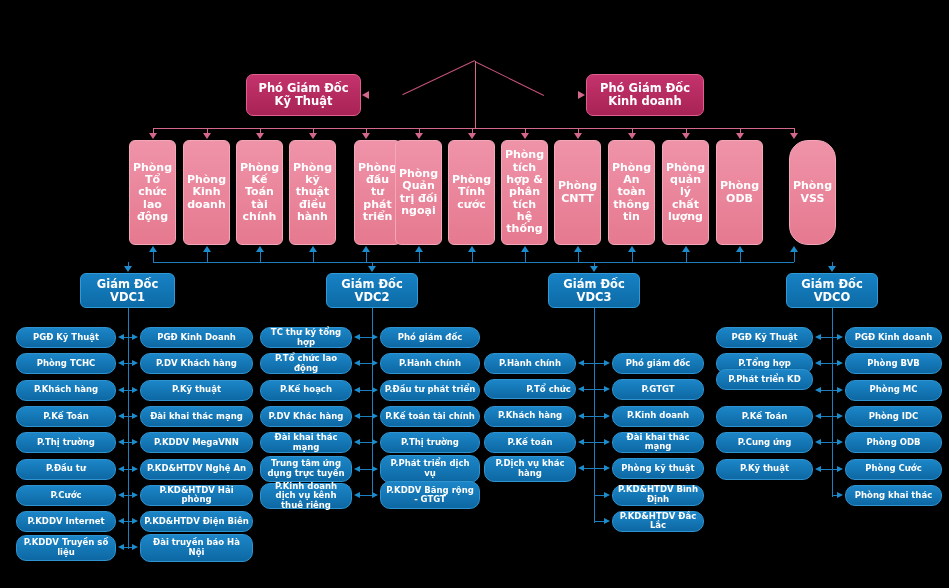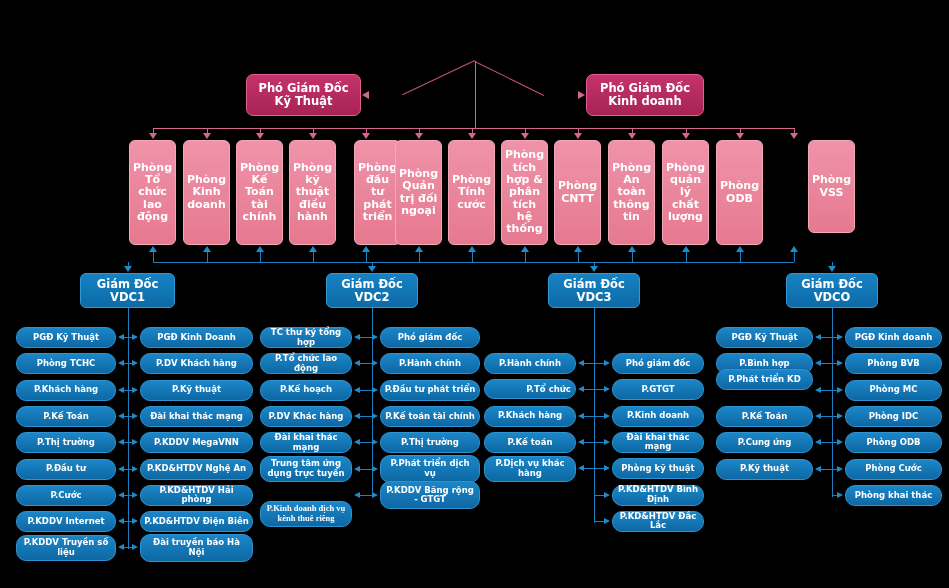--- a/index.html
+++ b/index.html
@@ -95,21 +95,21 @@
     <div class="ar down-p" style="left: 573.5px; top: 133px;"></div>
     <div class="node dept" style="left: 608px; top: 140px; width: 47px; height: 105px;">Phòng An toàn thông tin</div>
     <div class="ln v" style="left: 631.5px; top: 128px; width: 1px; height: 6px;"></div>
     <div class="ar down-p" style="left: 627.5px; top: 133px;"></div>
     <div class="node dept" style="left: 662px; top: 140px; width: 47px; height: 105px;">Phòng quản lý chất lượng</div>
     <div class="ln v" style="left: 685.5px; top: 128px; width: 1px; height: 6px;"></div>
     <div class="ar down-p" style="left: 681.5px; top: 133px;"></div>
     <div class="node dept" style="left: 716px; top: 140px; width: 47px; height: 105px;">Phòng ODB</div>
     <div class="ln v" style="left: 739.5px; top: 128px; width: 1px; height: 6px;"></div>
     <div class="ar down-p" style="left: 735.5px; top: 133px;"></div>
-    <div class="node dept" style="left: 808px; top: 140px; width: 47px; height: 93px;">Phòng VSS</div>
+    <div class="node dept" style="left: 789px; top: 140px; width: 47px; height: 105px; border-radius: 19px;">Phòng VSS</div>
     <div class="ln v" style="left: 793.5px; top: 128px; width: 1px; height: 6px;"></div>
     <div class="ar down-p" style="left: 789.5px; top: 133px;"></div>
     <div class="bl h" style="left: 152.5px; top: 262px; width: 641px; height: 1px;"></div>
     <div class="bl v" style="left: 152.5px; top: 252px; width: 1px; height: 10px;"></div>
     <div class="ar up-b" style="left: 148.5px; top: 246px;"></div>
     <div class="bl v" style="left: 206.5px; top: 252px; width: 1px; height: 10px;"></div>
     <div class="ar up-b" style="left: 202.5px; top: 246px;"></div>
     <div class="bl v" style="left: 259.5px; top: 252px; width: 1px; height: 10px;"></div>
     <div class="ar up-b" style="left: 255.5px; top: 246px;"></div>
     <div class="bl v" style="left: 312.5px; top: 252px; width: 1px; height: 10px;"></div>
@@ -205,21 +205,21 @@
     <div class="ar left-b" style="left: 354px; top: 386.6px;"></div>
     <div class="node leaf" style="left: 260px; top: 405.9px; width: 92px; height: 21px;">P.DV Khác hàng</div>
     <div class="bl h" style="left: 360px; top: 415.9px; width: 12px; height: 1px;"></div>
     <div class="ar left-b" style="left: 354px; top: 412.9px;"></div>
     <div class="node leaf" style="left: 260px; top: 432.2px; width: 92px; height: 21px;">Đài khai thác mạng</div>
     <div class="bl h" style="left: 360px; top: 442.2px; width: 12px; height: 1px;"></div>
     <div class="ar left-b" style="left: 354px; top: 439.2px;"></div>
     <div class="node leaf" style="left: 260px; top: 456px; width: 92px; height: 26px;">Trung tâm ứng dụng trực tuyến</div>
     <div class="bl h" style="left: 360px; top: 468.5px; width: 12px; height: 1px;"></div>
     <div class="ar left-b" style="left: 354px; top: 465.5px;"></div>
-    <div class="node leaf" style="left: 260px; top: 501px; width: 92px; height: 26px; font-family: Liberation Serif, serif;">P.Kinh doanh dịch vụ kênh thuê riêng</div>
+    <div class="node leaf" style="left: 260px; top: 483px; width: 92px; height: 26px;">P.Kinh doanh dịch vụ kênh thuê riêng</div>
     <div class="bl h" style="left: 360px; top: 494.8px; width: 12px; height: 1px;"></div>
     <div class="ar left-b" style="left: 354px; top: 491.8px;"></div>
     <div class="node leaf" style="left: 380px; top: 327px; width: 100px; height: 21px;">Phó giám đốc</div>
     <div class="bl h" style="left: 372px; top: 337px; width: 0px; height: 1px;"></div>
     <div class="ar right-b" style="left: 372px; top: 334px;"></div>
     <div class="node leaf" style="left: 380px; top: 353.3px; width: 100px; height: 21px;">P.Hành chính</div>
     <div class="bl h" style="left: 372px; top: 363.3px; width: 0px; height: 1px;"></div>
     <div class="ar right-b" style="left: 372px; top: 360.3px;"></div>
     <div class="node leaf" style="left: 380px; top: 379.6px; width: 100px; height: 21px;">P.Đầu tư phát triển</div>
     <div class="bl h" style="left: 372px; top: 389.6px; width: 0px; height: 1px;"></div>
@@ -276,21 +276,21 @@
     <div class="node leaf" style="left: 612px; top: 510.8px; width: 92px; height: 21px;">P.KD&amp;HTDV Đắc Lắc</div>
     <div class="bl h" style="left: 594px; top: 520.8px; width: 10px; height: 1px;"></div>
     <div class="ar right-b" style="left: 604px; top: 517.8px;"></div>
     <div class="node gd" style="left: 786px; top: 273px; width: 92px; height: 35px;">Giám Đốc VDCO</div>
     <div class="bl v" style="left: 832px; top: 262px; width: 1px; height: 5px;"></div>
     <div class="ar down-b" style="left: 828px; top: 266px;"></div>
     <div class="bl v" style="left: 832px; top: 308px; width: 1px; height: 188.8px;"></div>
     <div class="node leaf" style="left: 716px; top: 327px; width: 97px; height: 21px;">PGĐ Kỹ Thuật</div>
     <div class="bl h" style="left: 821px; top: 337px; width: 11px; height: 1px;"></div>
     <div class="ar left-b" style="left: 815px; top: 334px;"></div>
-    <div class="node leaf" style="left: 716px; top: 353.3px; width: 97px; height: 21px;">P.Bình hợp</div>
+    <div class="node leaf" style="left: 716px; top: 353.3px; width: 97px; height: 21px;">P.Tổng hợp</div>
     <div class="bl h" style="left: 821px; top: 363.3px; width: 11px; height: 1px;"></div>
     <div class="ar left-b" style="left: 815px; top: 360.3px;"></div>
     <div class="node leaf" style="left: 716px; top: 369px; width: 97px; height: 21px;">P.Phát triển KD</div>
     <div class="bl h" style="left: 821px; top: 389.6px; width: 11px; height: 1px;"></div>
     <div class="ar left-b" style="left: 815px; top: 386.6px;"></div>
     <div class="node leaf" style="left: 716px; top: 405.9px; width: 97px; height: 21px;">P.Kế Toán</div>
     <div class="bl h" style="left: 821px; top: 415.9px; width: 11px; height: 1px;"></div>
     <div class="ar left-b" style="left: 815px; top: 412.9px;"></div>
     <div class="node leaf" style="left: 716px; top: 432.2px; width: 97px; height: 21px;">P.Cung ứng</div>
     <div class="bl h" style="left: 821px; top: 442.2px; width: 11px; height: 1px;"></div>

